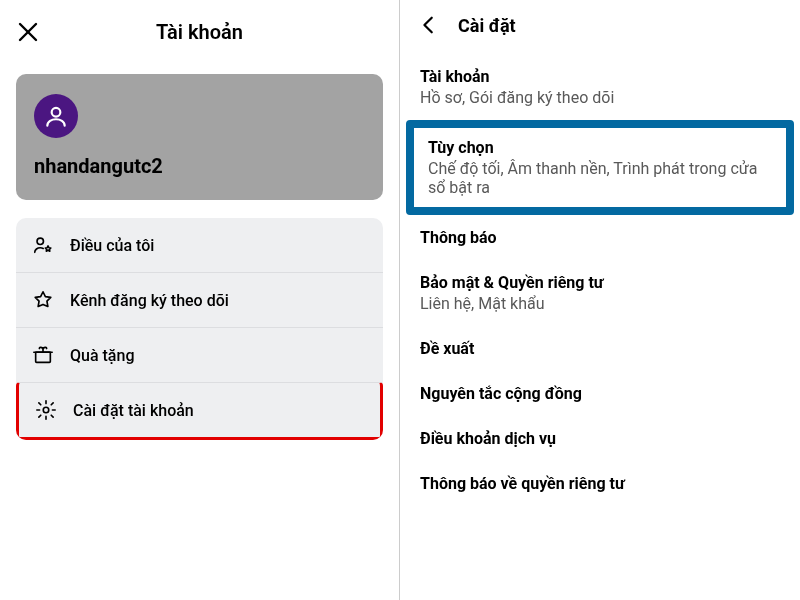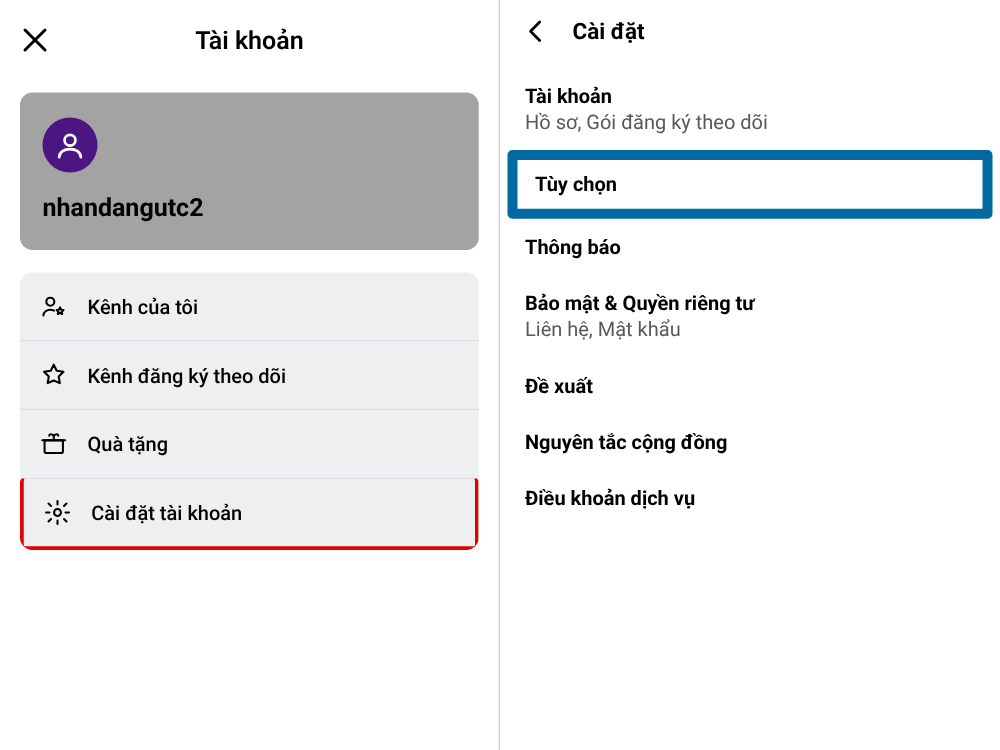--- a/index.html
+++ b/index.html
@@ -170,21 +170,21 @@
   <div class="menu">
 
     <div class="menu-item">
       <span class="menu-icon">
         <svg viewBox="0 0 24 24" fill="none" stroke="#000" stroke-width="1.8" stroke-linecap="round" stroke-linejoin="round">
           <circle cx="9" cy="8" r="3.5"></circle>
           <path d="M3 20c0-3 3-5 6-5 1.2 0 2.3.3 3.2.8"></path>
           <path d="M17.5 13l1 2 2 .3-1.5 1.5.4 2-1.9-1-1.9 1 .4-2-1.5-1.5 2-.3z"></path>
         </svg>
       </span>
-      <span>Kênh của tôi</span>
+      <span>Điều của tôi</span>
     </div>
 
     <div class="menu-item">
       <span class="menu-icon">
         <svg viewBox="0 0 24 24" fill="none" stroke="#000" stroke-width="1.8" stroke-linecap="round" stroke-linejoin="round">
           <path d="M12 3l2.6 5.3 5.9.9-4.2 4.1 1 5.8L12 16.8 6.7 19.1l1-5.8L3.5 9.2l5.9-.9z"></path>
         </svg>
       </span>
       <span>Kênh đăng ký theo dõi</span>
     </div>
@@ -228,20 +228,21 @@
 
   <div class="settings-list">
 
     <div class="settings-item">
       <div class="settings-item-title">Tài khoản</div>
       <div class="settings-item-sub">Hồ sơ, Gói đăng ký theo dõi</div>
     </div>
 
     <div class="settings-item hl">
       <div class="settings-item-title">Tùy chọn</div>
+      <div class="settings-item-sub">Chế độ tối, Âm thanh nền, Trình phát trong cửa sổ bật ra</div>
     </div>
 
     <div class="settings-item">
       <div class="settings-item-title">Thông báo</div>
     </div>
 
     <div class="settings-item">
       <div class="settings-item-title">Bảo mật &amp; Quyền riêng tư</div>
       <div class="settings-item-sub">Liên hệ, Mật khẩu</div>
     </div>
@@ -252,15 +253,18 @@
 
 
     <div class="settings-item">
       <div class="settings-item-title">Nguyên tắc cộng đồng</div>
     </div>
 
     <div class="settings-item">
       <div class="settings-item-title">Điều khoản dịch vụ</div>
     </div>
 
+    <div class="settings-item">
+      <div class="settings-item-title">Thông báo về quyền riêng tư</div>
+    </div>
 
   </div>
 </div>
 
 </body></html>

